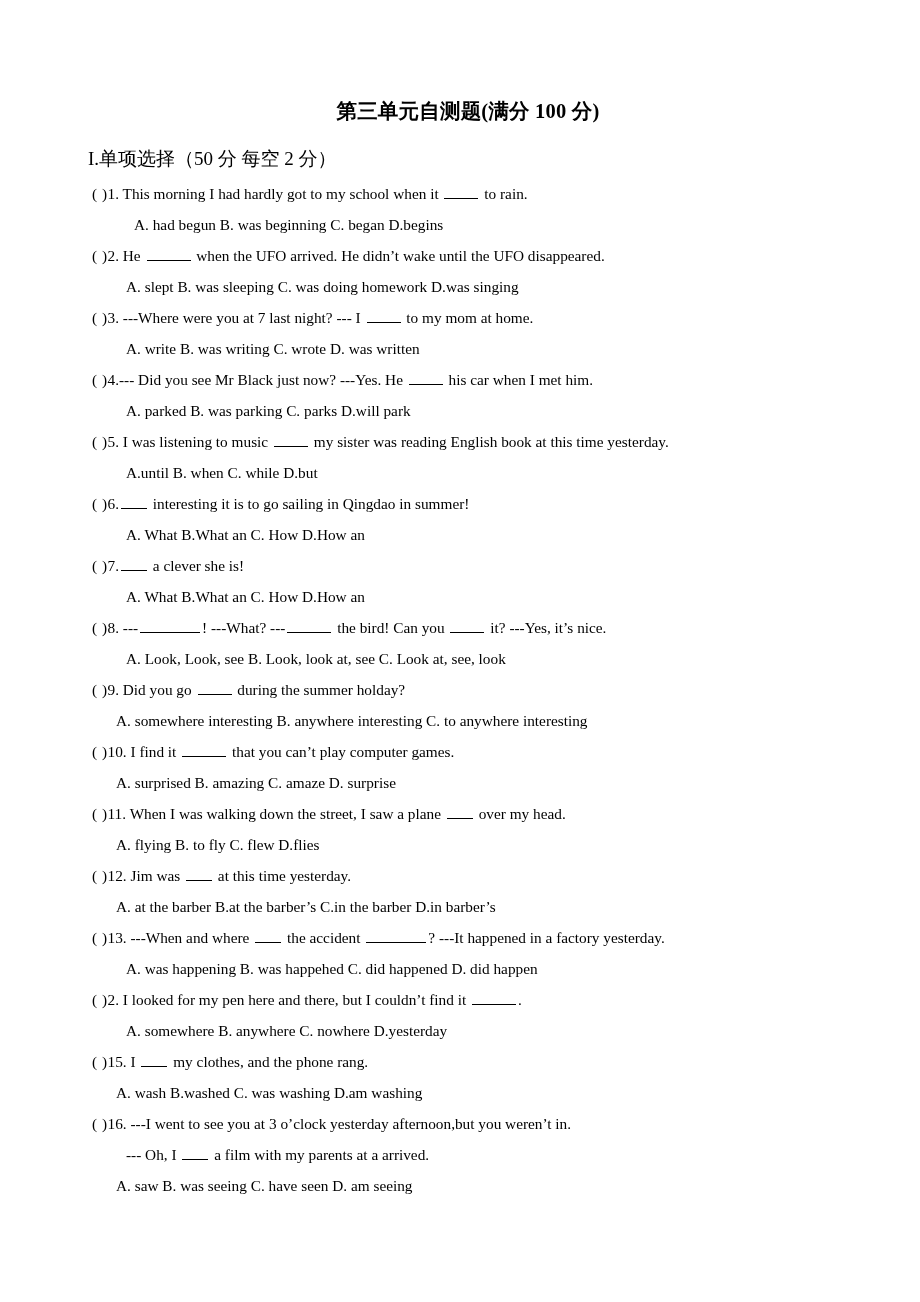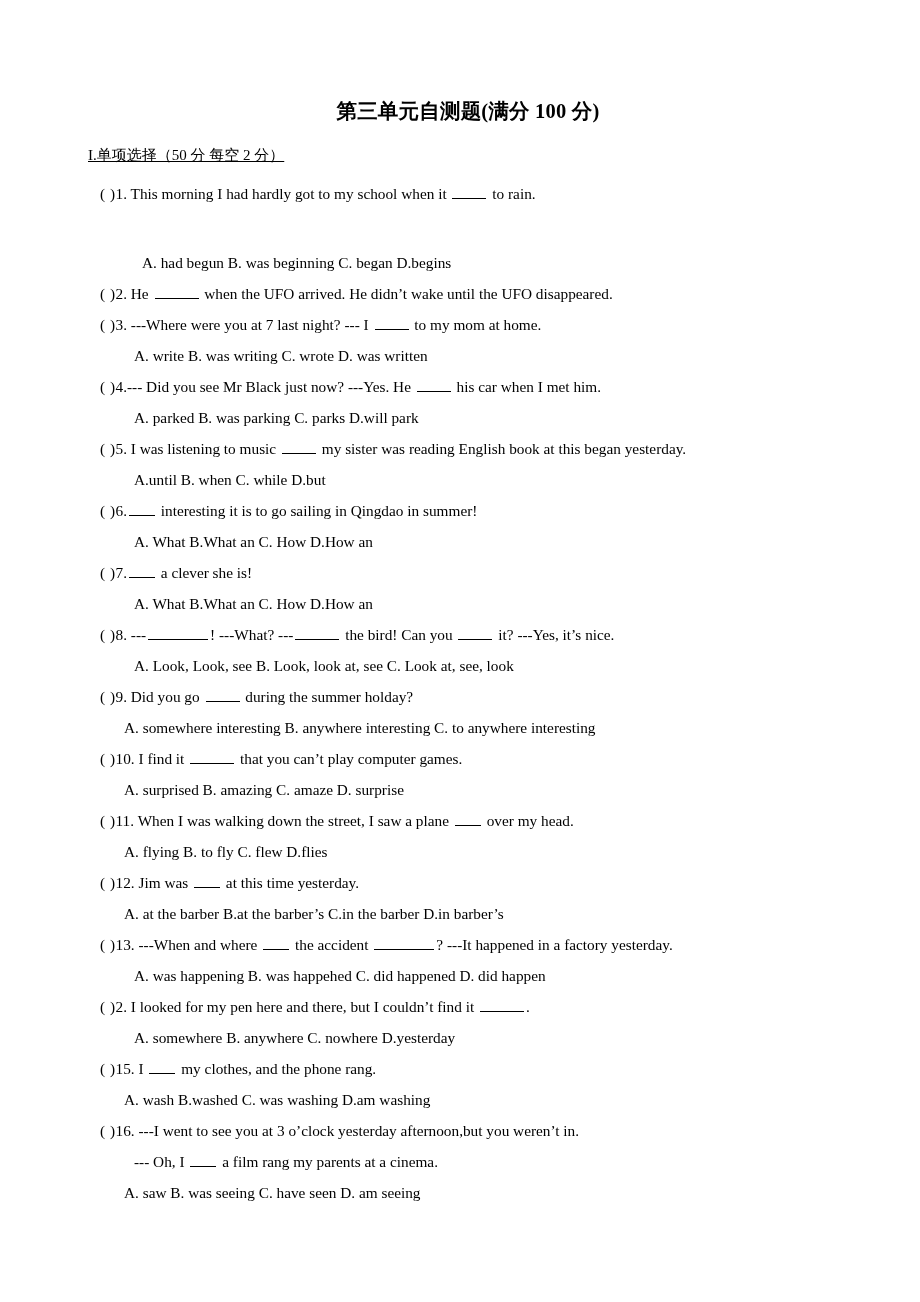--- a/index.html
+++ b/index.html
@@ -43,29 +43,28 @@
     width: 760px;
     letter-spacing: 0.2px;
     white-space: nowrap;
   }
 
   
   .section-heading {
     position: absolute;
     left: 0;
     top: 146px;
-    font-size: 15px;
-    white-space: nowrap;
-    text-decoration: underline;
+    font-size: 19px;
+    white-space: nowrap;
   }
 
   
   .qlist {
     position: absolute;
-    left: 12px;
+    left: 4px;
     top: 178px;
     width: 770px;
   }
   .q-block {
     margin: 0 0 0 0;
   }
   .q-stem {
     font-size: 15.3px;
     line-height: 31px;
     white-space: nowrap;
@@ -78,21 +77,21 @@
     margin: 0;
     padding-left: 34px;
   }
   .q-options {
     font-size: 15.3px;
     line-height: 31px;
     white-space: nowrap;
     margin: 0;
     padding-left: 28px;
   }
-  .q-options.indent-wide { padding-left: 42px; margin-top: 38px; }
+  .q-options.indent-wide { padding-left: 42px; }
   .q-options.indent-mid  { padding-left: 34px; }
   .q-options.indent-slim { padding-left: 24px; }
 
   .paren {
     letter-spacing: 0.5px;
   }
   .blank {
     display: inline-block;
     border-bottom: 1px solid #000;
     vertical-align: baseline;
@@ -116,34 +115,35 @@
 
     <div class="qlist">
 
       <div class="q-block">
         <div class="q-stem"><span class="paren">(  )</span><span>1.</span><span> This morning I had hardly got to my school when it </span><span class="blank b-m"></span><span> to rain.</span></div>
         <div class="q-options indent-wide">A. had begun   B. was beginning   C. began   D.begins</div>
       </div>
 
       <div class="q-block">
         <div class="q-stem"><span class="paren">(  )</span><span>2.</span><span> He </span><span class="blank b-l"></span><span> when the UFO arrived. He didn’t wake until the UFO disappeared.</span></div>
+        <div class="q-options indent-mid">A. slept   B. was sleeping   C. was doing homework   D.was singing</div>
       </div>
 
       <div class="q-block">
         <div class="q-stem"><span class="paren">(  )</span><span>3.</span><span> ---Where were you at 7 last night? --- I </span><span class="blank b-m"></span><span> to my mom at home.</span></div>
         <div class="q-options indent-mid">A. write   B. was writing   C. wrote   D. was written</div>
       </div>
 
       <div class="q-block">
         <div class="q-stem"><span class="paren">(  )</span><span>4.</span><span>--- Did you see Mr Black just now? ---Yes. He </span><span class="blank b-m"></span><span> his car when I met him.</span></div>
         <div class="q-options indent-mid">A. parked   B. was parking   C. parks   D.will park</div>
       </div>
 
       <div class="q-block">
-        <div class="q-stem"><span class="paren">(  )</span><span>5.</span><span> I was listening to music </span><span class="blank b-m"></span><span> my sister was reading English book at this began yesterday.</span></div>
+        <div class="q-stem"><span class="paren">(  )</span><span>5.</span><span> I was listening to music </span><span class="blank b-m"></span><span> my sister was reading English book at this time yesterday.</span></div>
         <div class="q-options indent-mid">A.until    B. when   C. while   D.but</div>
       </div>
 
       <div class="q-block">
         <div class="q-stem"><span class="paren">(  )</span><span>6.</span><span class="blank b-s"></span><span> interesting it is to go sailing in Qingdao in summer!</span></div>
         <div class="q-options indent-mid">A. What   B.What an    C. How   D.How an</div>
       </div>
 
       <div class="q-block">
         <div class="q-stem"><span class="paren">(  )</span><span>7.</span><span class="blank b-s"></span><span> a clever   she is!</span></div>
@@ -185,19 +185,19 @@
         <div class="q-options indent-mid">A.  somewhere   B. anywhere   C. nowhere   D.yesterday</div>
       </div>
 
       <div class="q-block">
         <div class="q-stem"><span class="paren">(  )</span><span>15.</span><span> I </span><span class="blank b-s"></span><span> my clothes, and the phone rang.</span></div>
         <div class="q-options indent-slim">A. wash    B.washed    C. was washing    D.am washing</div>
       </div>
 
       <div class="q-block">
         <div class="q-stem"><span class="paren">(  )</span><span>16.</span><span> ---I went to see you at 3 o’clock yesterday afternoon,but you weren’t in.</span></div>
-        <div class="q-sub"><span>--- Oh, I </span><span class="blank b-s"></span><span> a film rang my parents at a cinema.</span></div>
+        <div class="q-sub"><span>--- Oh, I </span><span class="blank b-s"></span><span> a film with my parents at a arrived.</span></div>
         <div class="q-options indent-slim">A. saw   B. was seeing    C. have seen   D. am seeing</div>
       </div>
 
     </div>
   </div>
 </div>
 
 </body></html>

